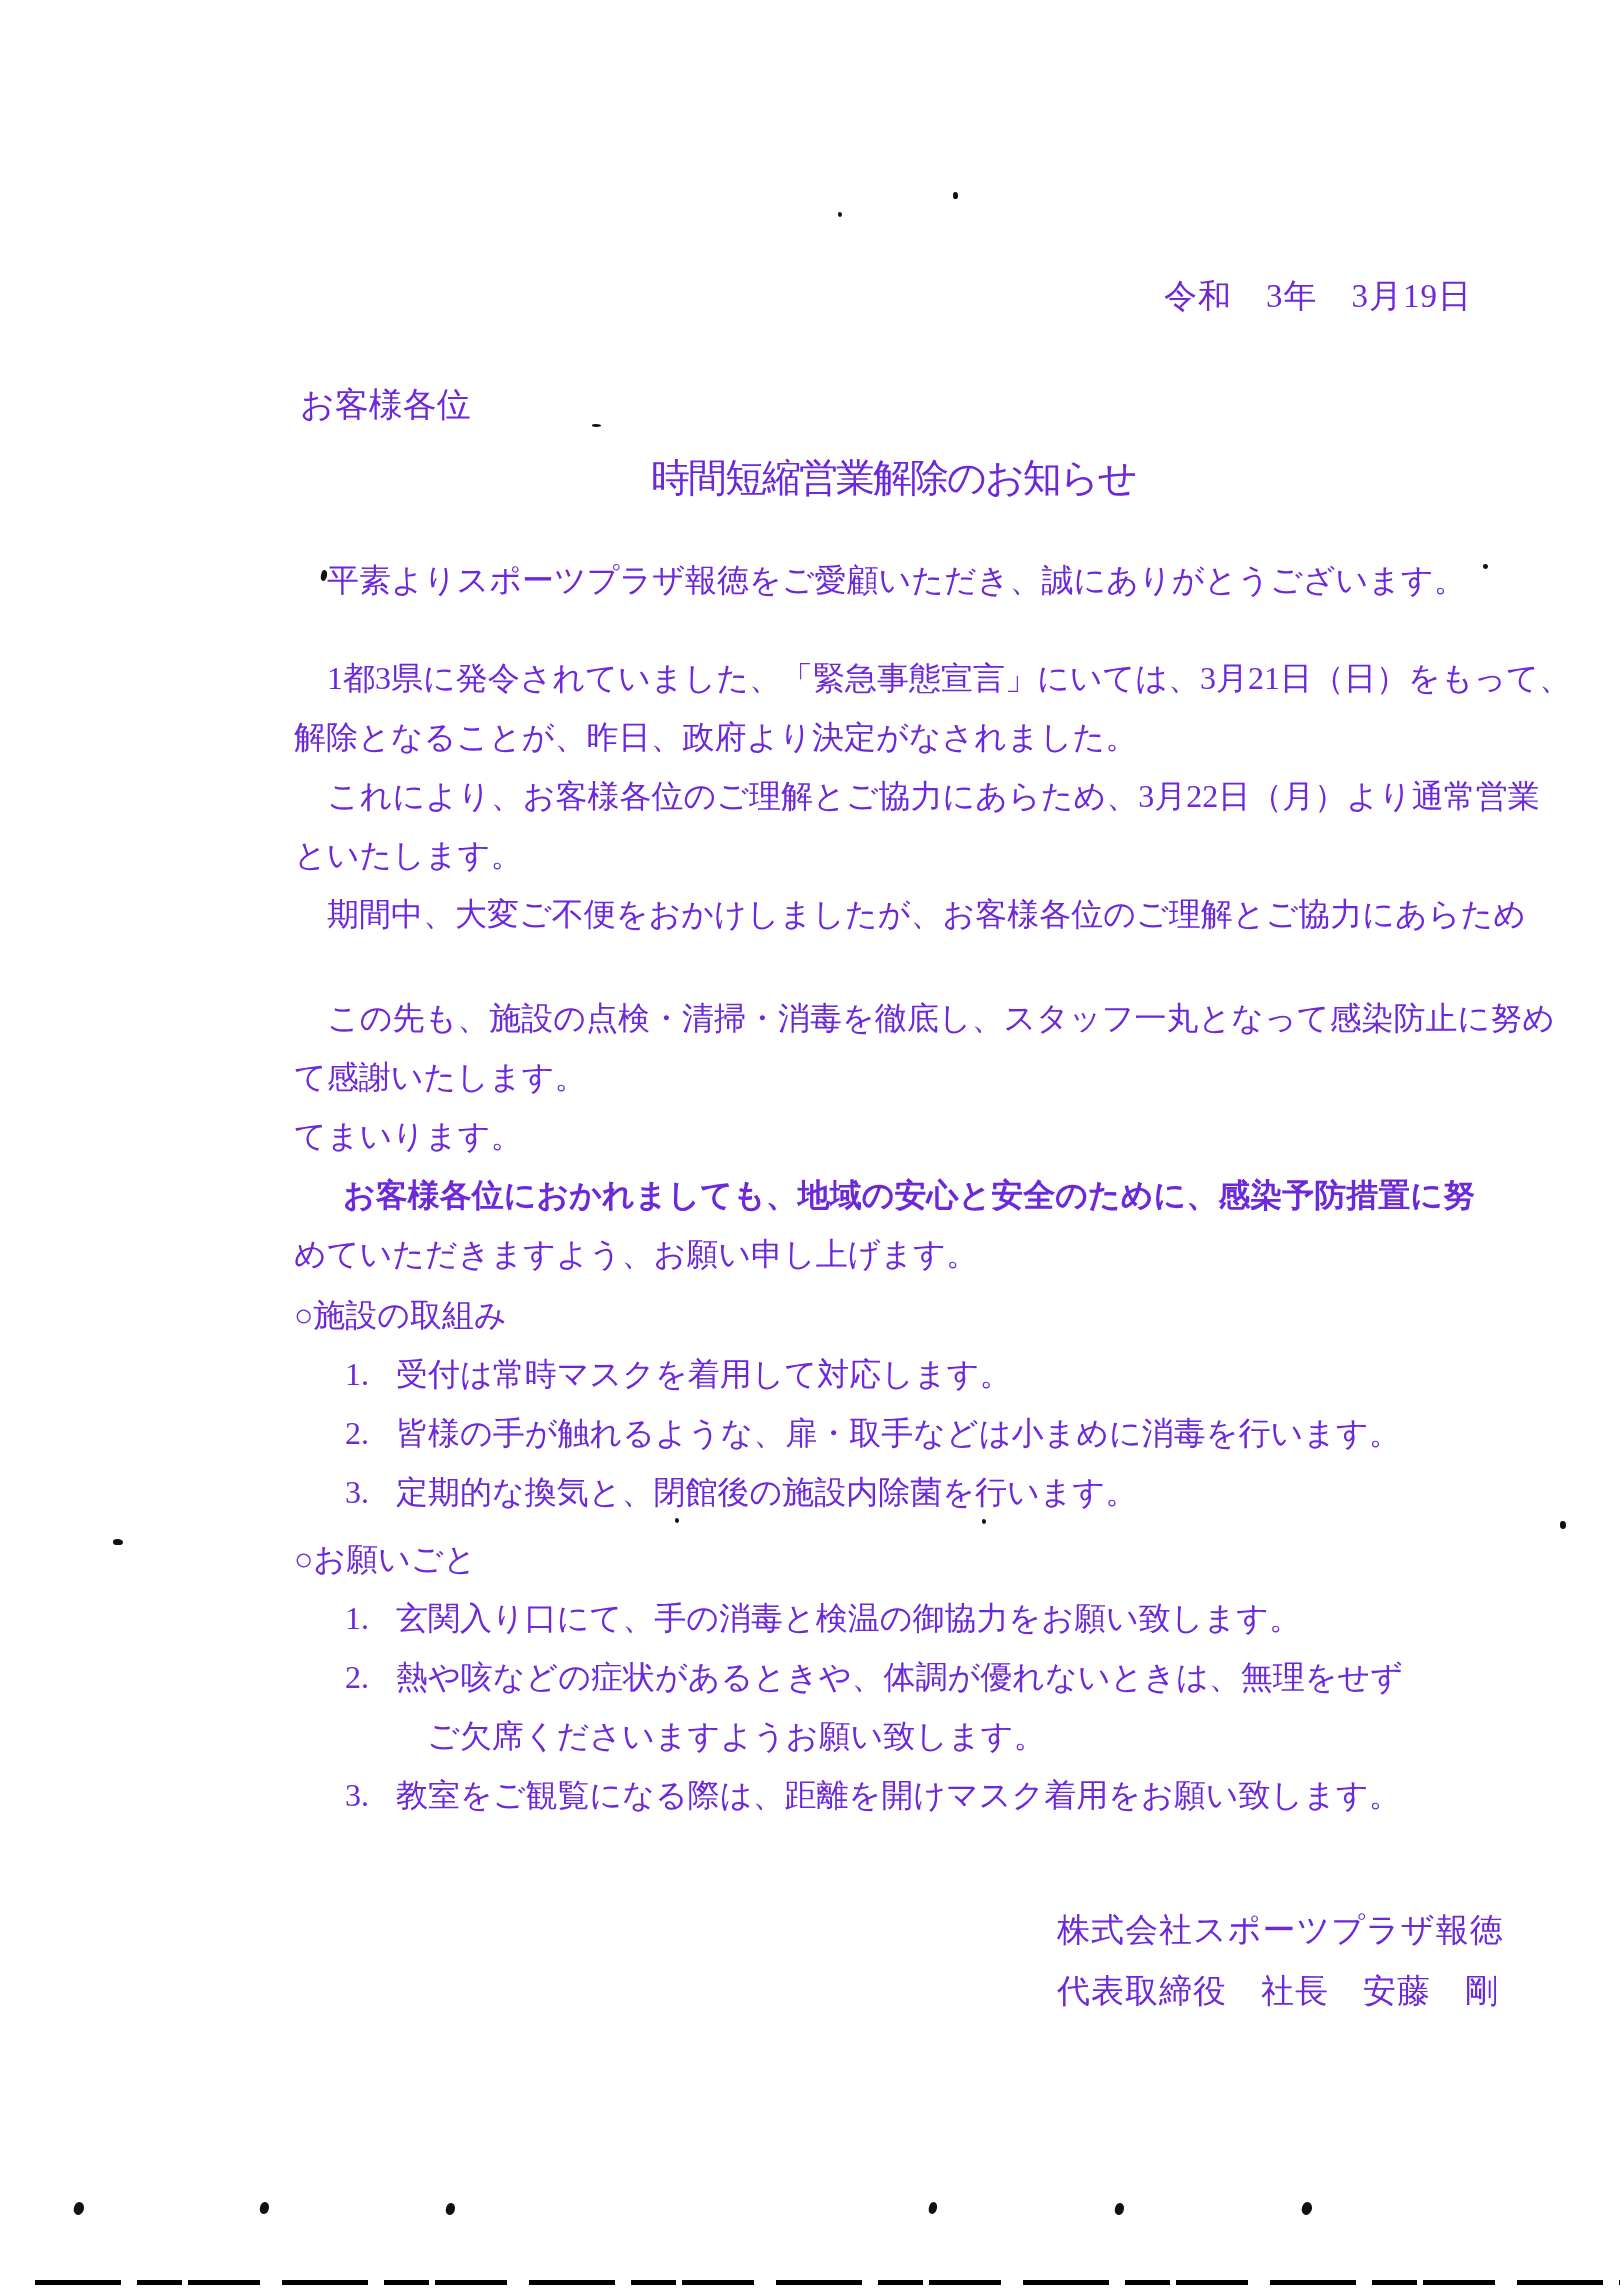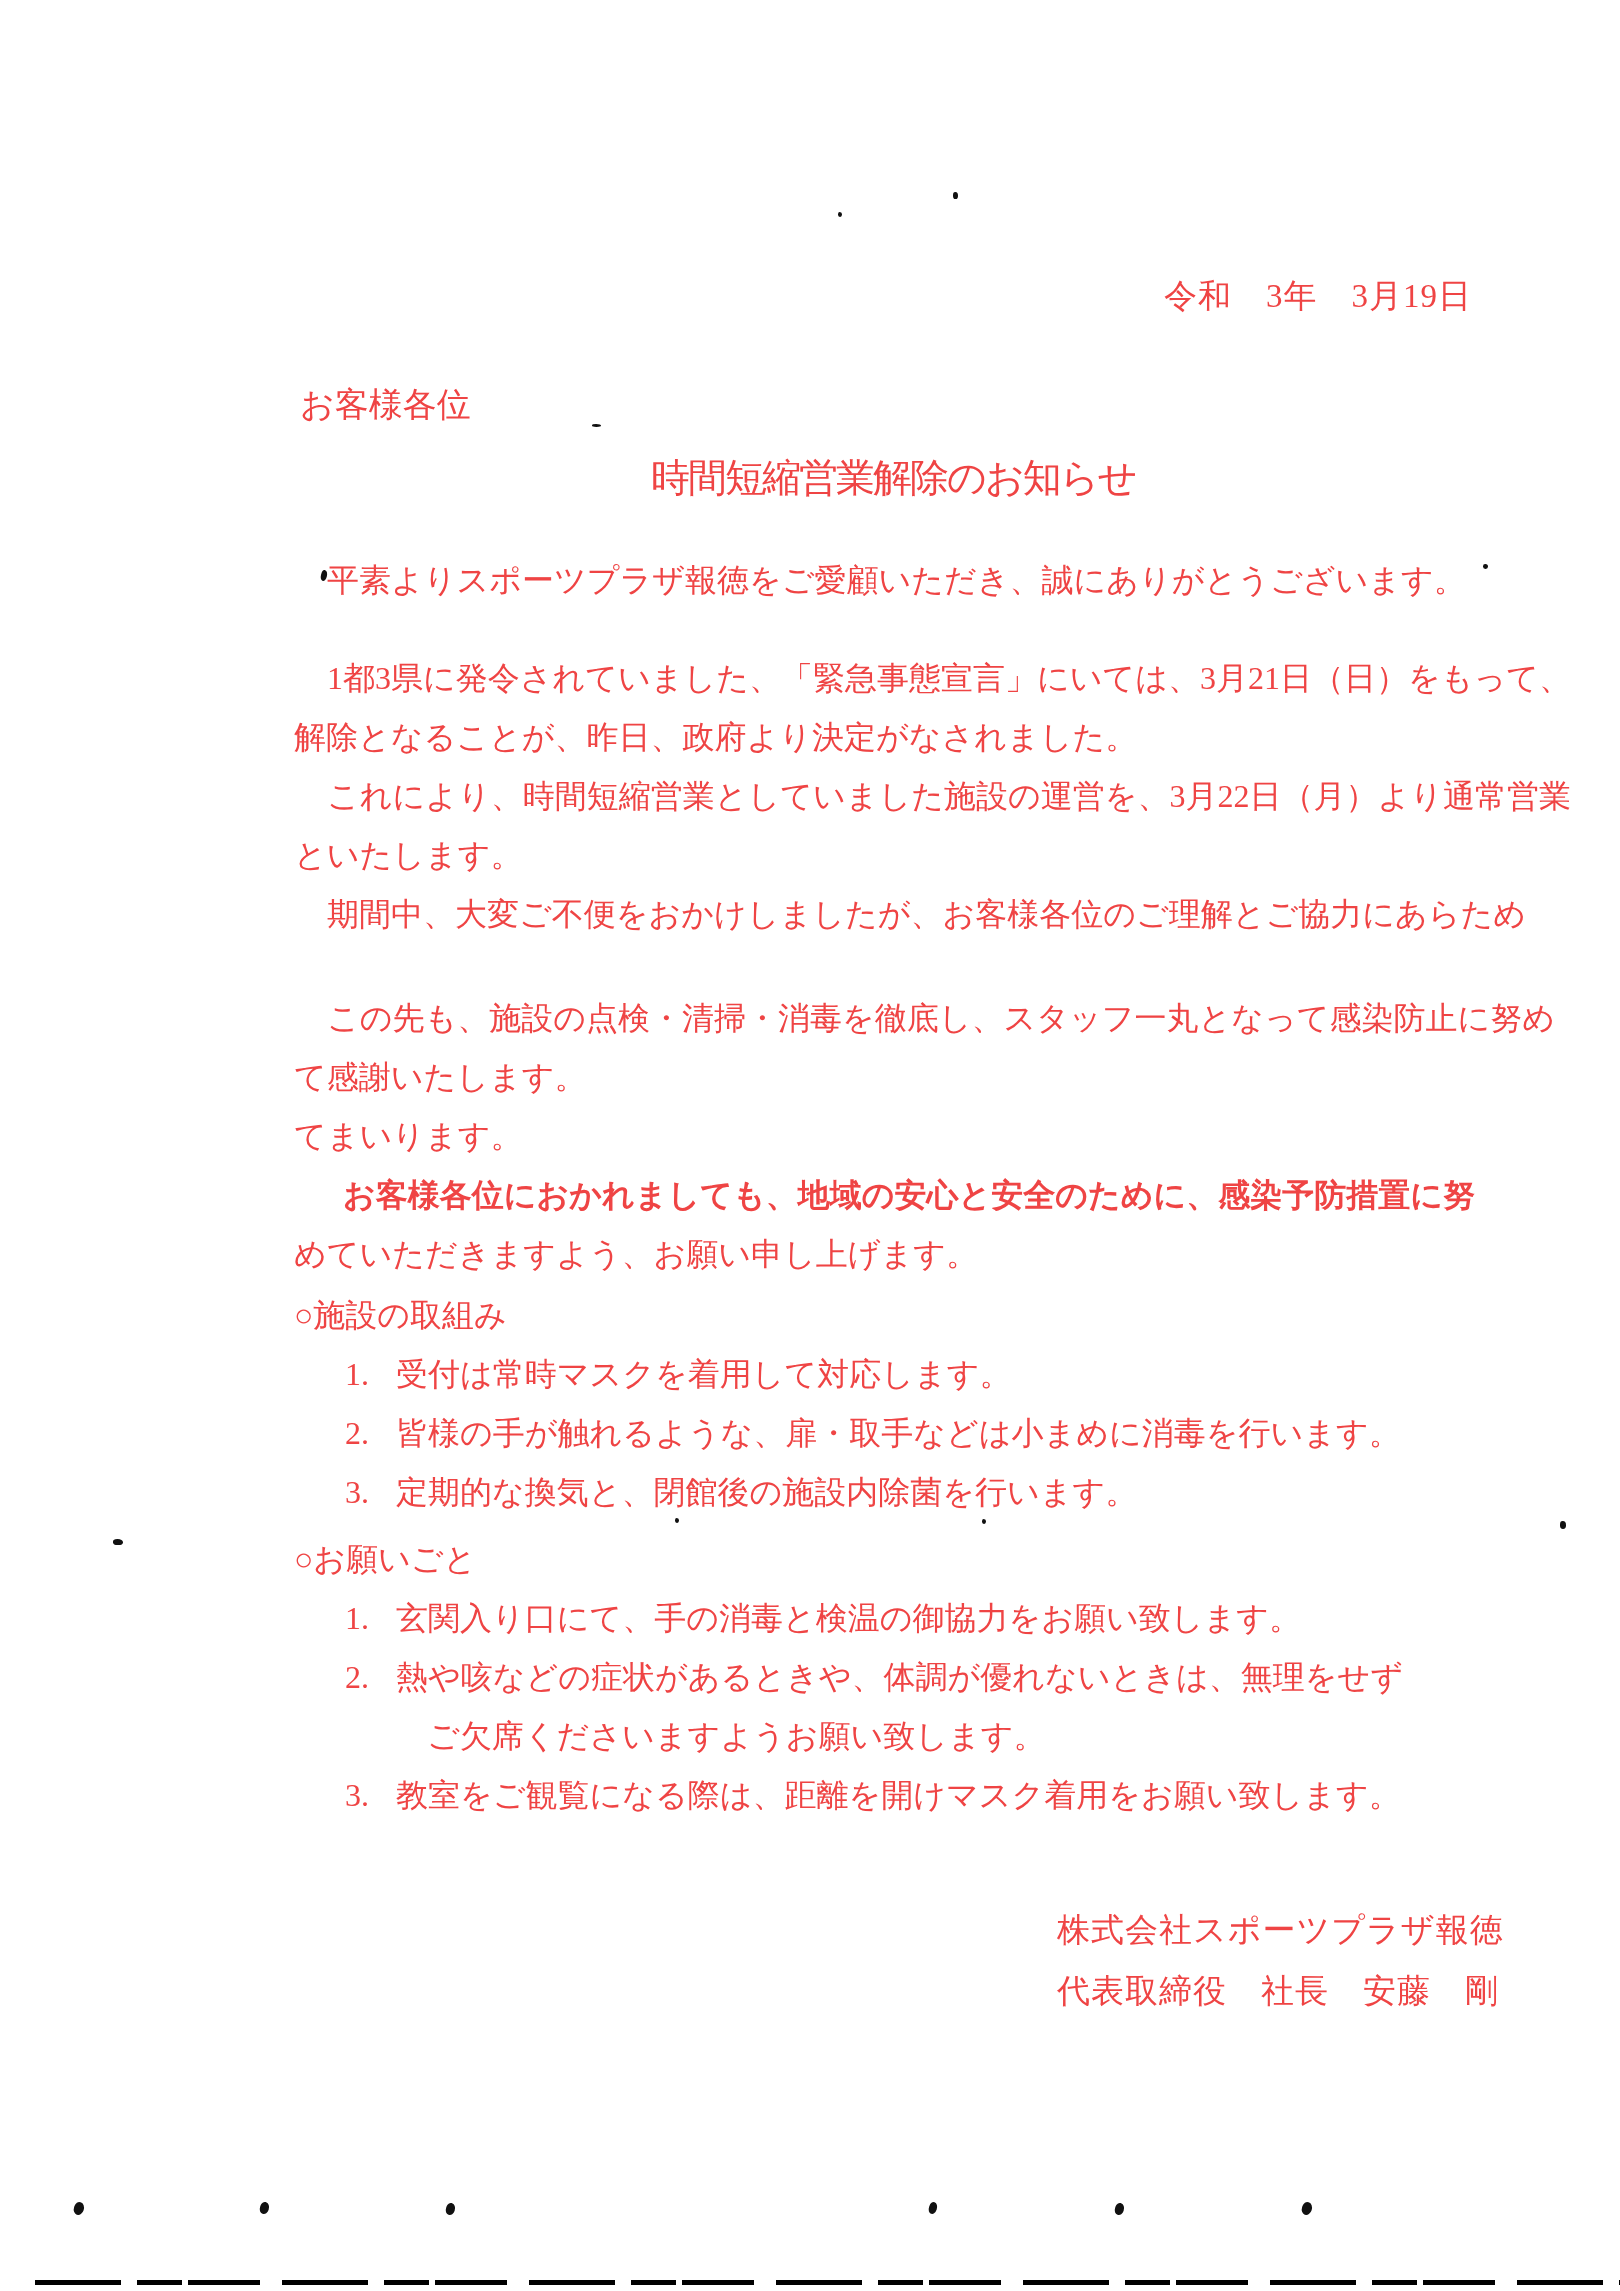--- a/index.html
+++ b/index.html
@@ -2,21 +2,21 @@
 <html lang="ja"><head>
 <meta charset="utf-8">
 <style>
   html,body{margin:0;padding:0;background:#e8e8e8;}
   .page{
     position:relative;
     width:1620px;height:2292px;
     margin:0 auto;
     background:#ffffff;
     font-family:"Liberation Serif","DejaVu Serif",serif;
-    color:#ef4444;
+    color:#6d28d9;
     overflow:hidden;
   }
   .date{
     position:absolute;top:274px;left:1164px;
     font-size:33px;white-space:nowrap;letter-spacing:1px;
   }
   .recipient{
     position:absolute;top:382px;left:300px;
     font-size:34px;white-space:nowrap;
   }
@@ -65,21 +65,21 @@
 
   <h1 class="title">時間短縮営業解除のお知らせ</h1>
 
   <div class="body">
 
     <p class="line indent1">平素よりスポーツプラザ報徳をご愛顧いただき、誠にありがとうございます。</p>
 
     <p class="line indent1 gap-lg">1都3県に発令されていました、「緊急事態宣言」にいては、3月21日（日）をもって、</p>
     <p class="line">解除となることが、昨日、政府より決定がなされました。</p>
 
-    <p class="line indent1">これにより、時間短縮営業としていました施設の運営を、3月22日（月）より通常営業</p>
+    <p class="line indent1">これにより、お客様各位のご理解とご協力にあらため、3月22日（月）より通常営業</p>
     <p class="line">といたします。</p>
 
     <p class="line indent1">期間中、大変ご不便をおかけしましたが、お客様各位のご理解とご協力にあらため</p>
     <p class="line indent1 gap-xl">この先も、施設の点検・清掃・消毒を徹底し、スタッフ一丸となって感染防止に努め</p>
 
     <p class="line">て感謝いたします。</p>
     <p class="line">てまいります。</p>
 
     <p class="line indent15">お客様各位におかれましても、地域の安心と安全のために、感染予防措置に努</p>
     <p class="line">めていただきますよう、お願い申し上げます。</p>

